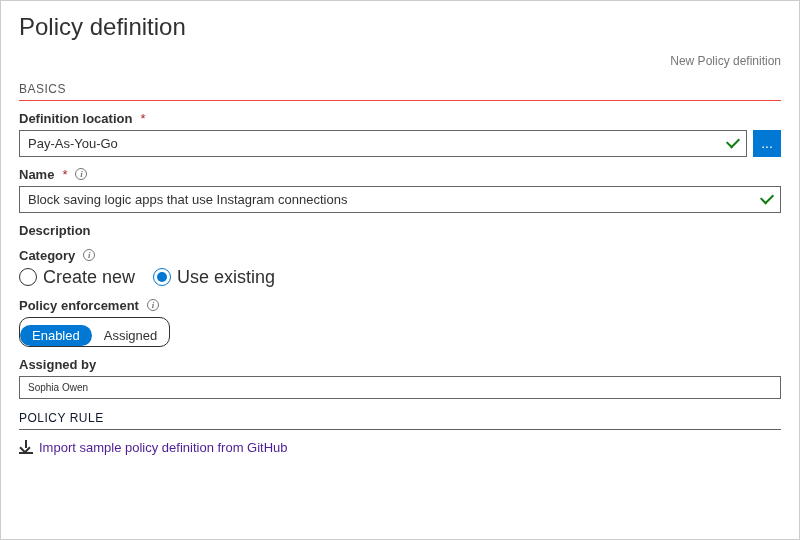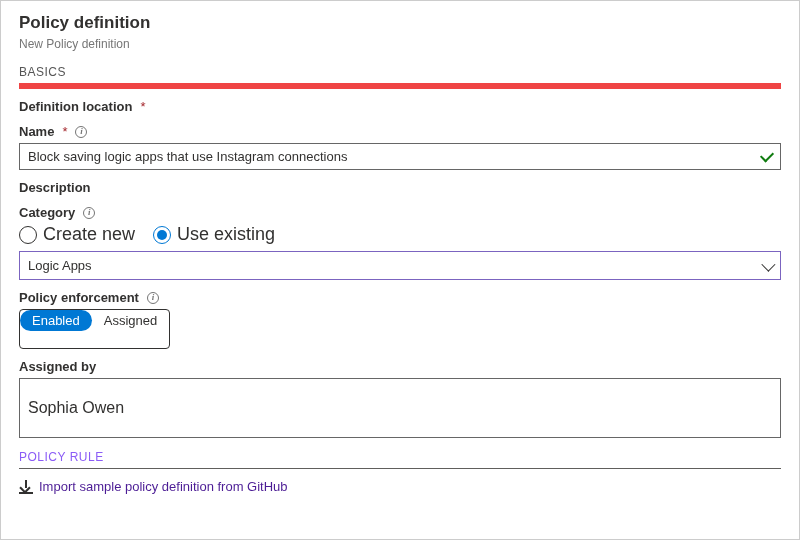--- a/index.html
+++ b/index.html
@@ -11,37 +11,38 @@
       padding: 0;
     }
     .panel {
       border: 1px solid #ccc;
       width: 800px;
       height: 540px;
       padding: 12px 18px 0 18px;
       overflow: hidden;
     }
     .page-title {
-      font-size: 17px;
-      font-weight: 700;
+      font-size: 24px;
+      font-weight: 400;
       color: #323130;
       line-height: 1.2;
     }
     .page-subtitle {
       font-size: 12px;
       color: #767676;
-      margin-top: 4px;
+      margin-top: 12px;
       margin-bottom: 14px;
+      text-align: right;
     }
     .section-header {
       font-size: 12px;
       color: #555;
       letter-spacing: 0.5px;
       padding-bottom: 4px;
-      border-bottom: 6px solid #ef4444;
+      border-bottom: 1px solid #ef4444;
       margin-bottom: 10px;
     }
     .field {
       margin-bottom: 10px;
     }
     .field-label {
       font-size: 13px;
       font-weight: 600;
       color: #323130;
       display: flex;
@@ -152,46 +153,46 @@
     }
     .chevron-down {
       width: 10px; height: 10px;
       border-right: 1.5px solid #323130;
       border-bottom: 1.5px solid #323130;
       transform: rotate(45deg) translateY(-2px);
     }
     .pill-toggle {
       display: inline-flex;
       border: 1px solid #323130;
-      border-radius: 4px;
+      border-radius: 10px;
       overflow: hidden;
-      height: 40px;
-      align-items: flex-start;
+      height: 30px;
+      align-items: flex-end;
     }
     .pill-opt {
       padding: 3px 12px;
       font-size: 13px;
       display: flex;
       align-items: center;
       cursor: pointer;
     }
     .pill-opt.active {
       background: #0078d4;
       color: #fff;
       border-radius: 12px;
     }
     .readonly-box {
       border: 1px solid #666;
-      padding: 20px 8px;
-      font-size: 16px;
+      padding: 5px 8px;
+      font-size: 10px;
       background: #fff;
     }
     .policy-rule-header {
       font-size: 12px;
-      color: #8b5cf6;
+      color: #0f172a;
       letter-spacing: 0.5px;
       margin-top: 12px;
       padding-bottom: 4px;
       border-bottom: 1px solid #605e5c;
       margin-bottom: 10px;
     }
     .import-link {
       color: #4c1d95;
       font-size: 13px;
       display: flex;
@@ -235,20 +236,26 @@
 
   <h1 class="page-title">Policy definition</h1>
   <div class="page-subtitle">New Policy definition</div>
 
   <div class="section-header">BASICS</div>
 
   <div class="field">
     <div class="field-label">
       <span>Definition location</span>
       <span class="required-asterisk">*</span>
+    </div>
+    <div class="row-with-btn">
+      <div class="valid-box" style="flex:1">
+        <input class="txt-input" type="text" readonly="" value="Pay-As-You-Go" style="">
+      </div>
+      <button class="ellipsis-btn">...</button>
     </div>
   </div>
 
   <div class="field">
     <div class="field-label">
       <span>Name</span>
       <span class="required-asterisk">*</span>
       <span class="info-icon">i</span>
     </div>
     <div class="valid-box">
@@ -270,24 +277,20 @@
     <div class="radio-row">
       <div class="radio-opt">
         <span class="radio-circle"></span>
         <span>Create new</span>
       </div>
       <div class="radio-opt">
         <span class="radio-circle selected"></span>
         <span>Use existing</span>
       </div>
     </div>
-    <div class="select-box">
-      <span>Logic Apps</span>
-      <span class="chevron-down"></span>
-    </div>
   </div>
 
   <div class="field">
     <div class="field-label">
       <span>Policy enforcement</span>
       <span class="info-icon">i</span>
     </div>
     <div class="pill-toggle">
       <div class="pill-opt active">Enabled</div>
       <div class="pill-opt">Assigned</div>

